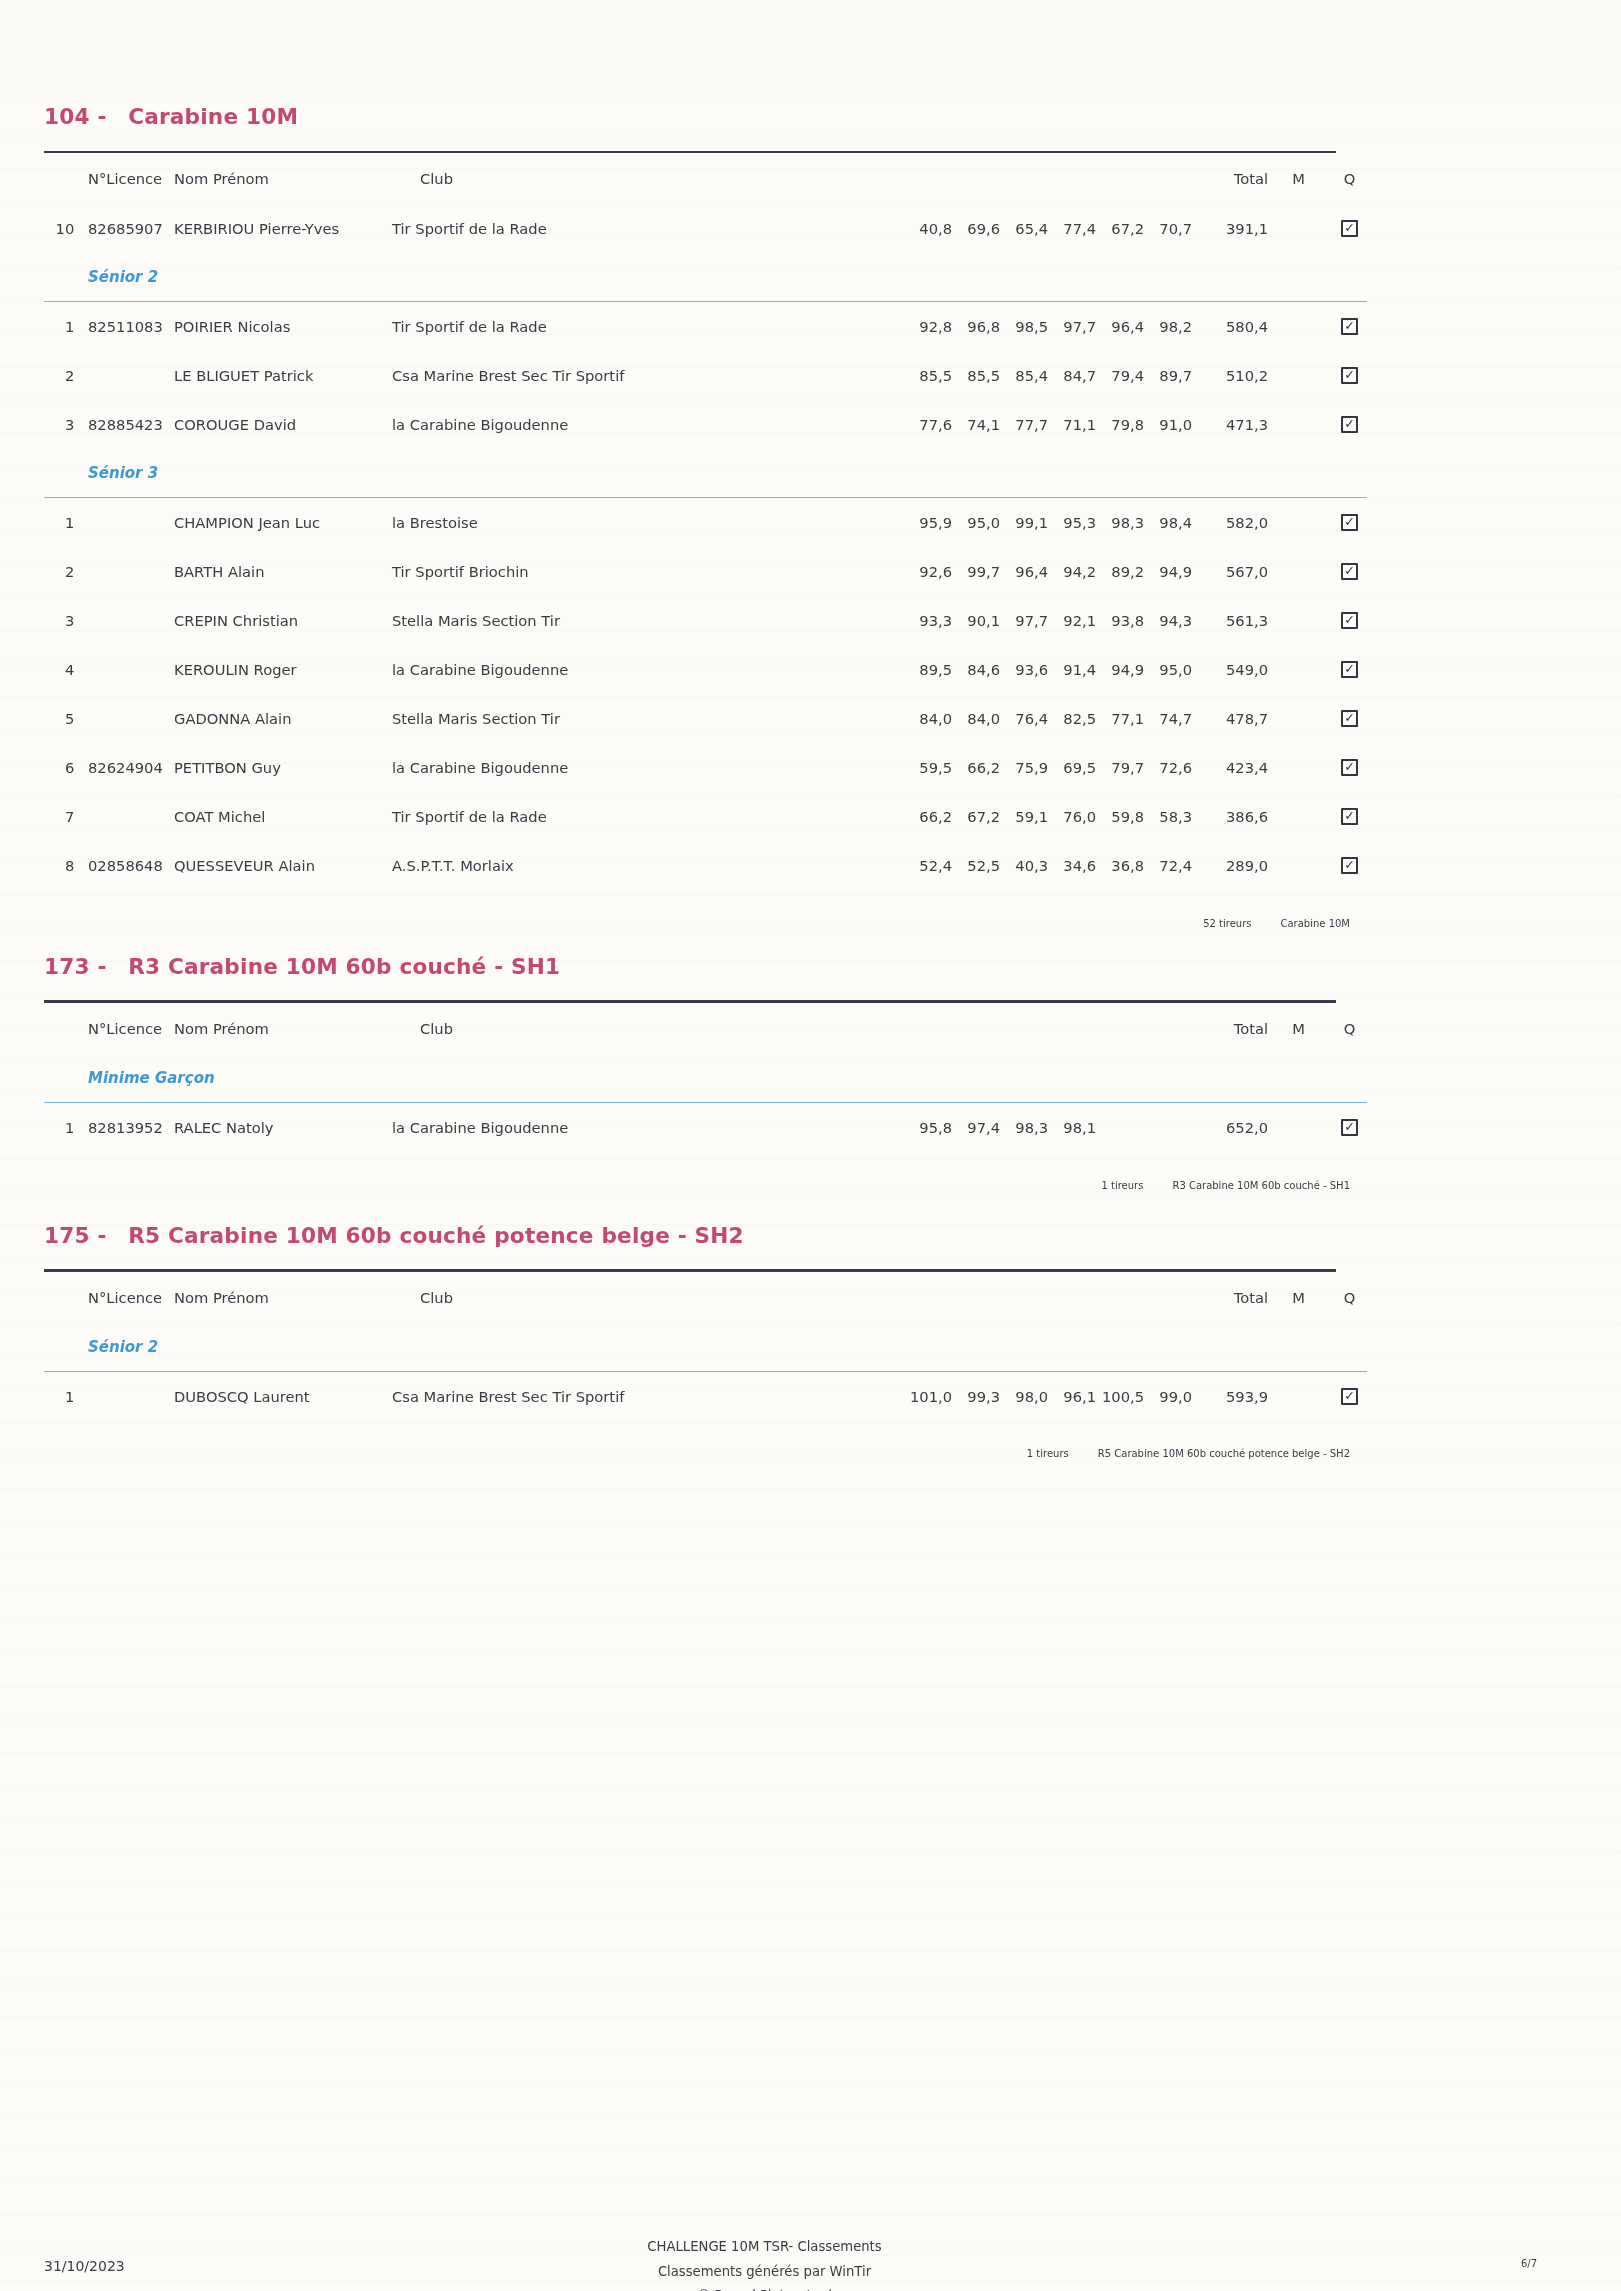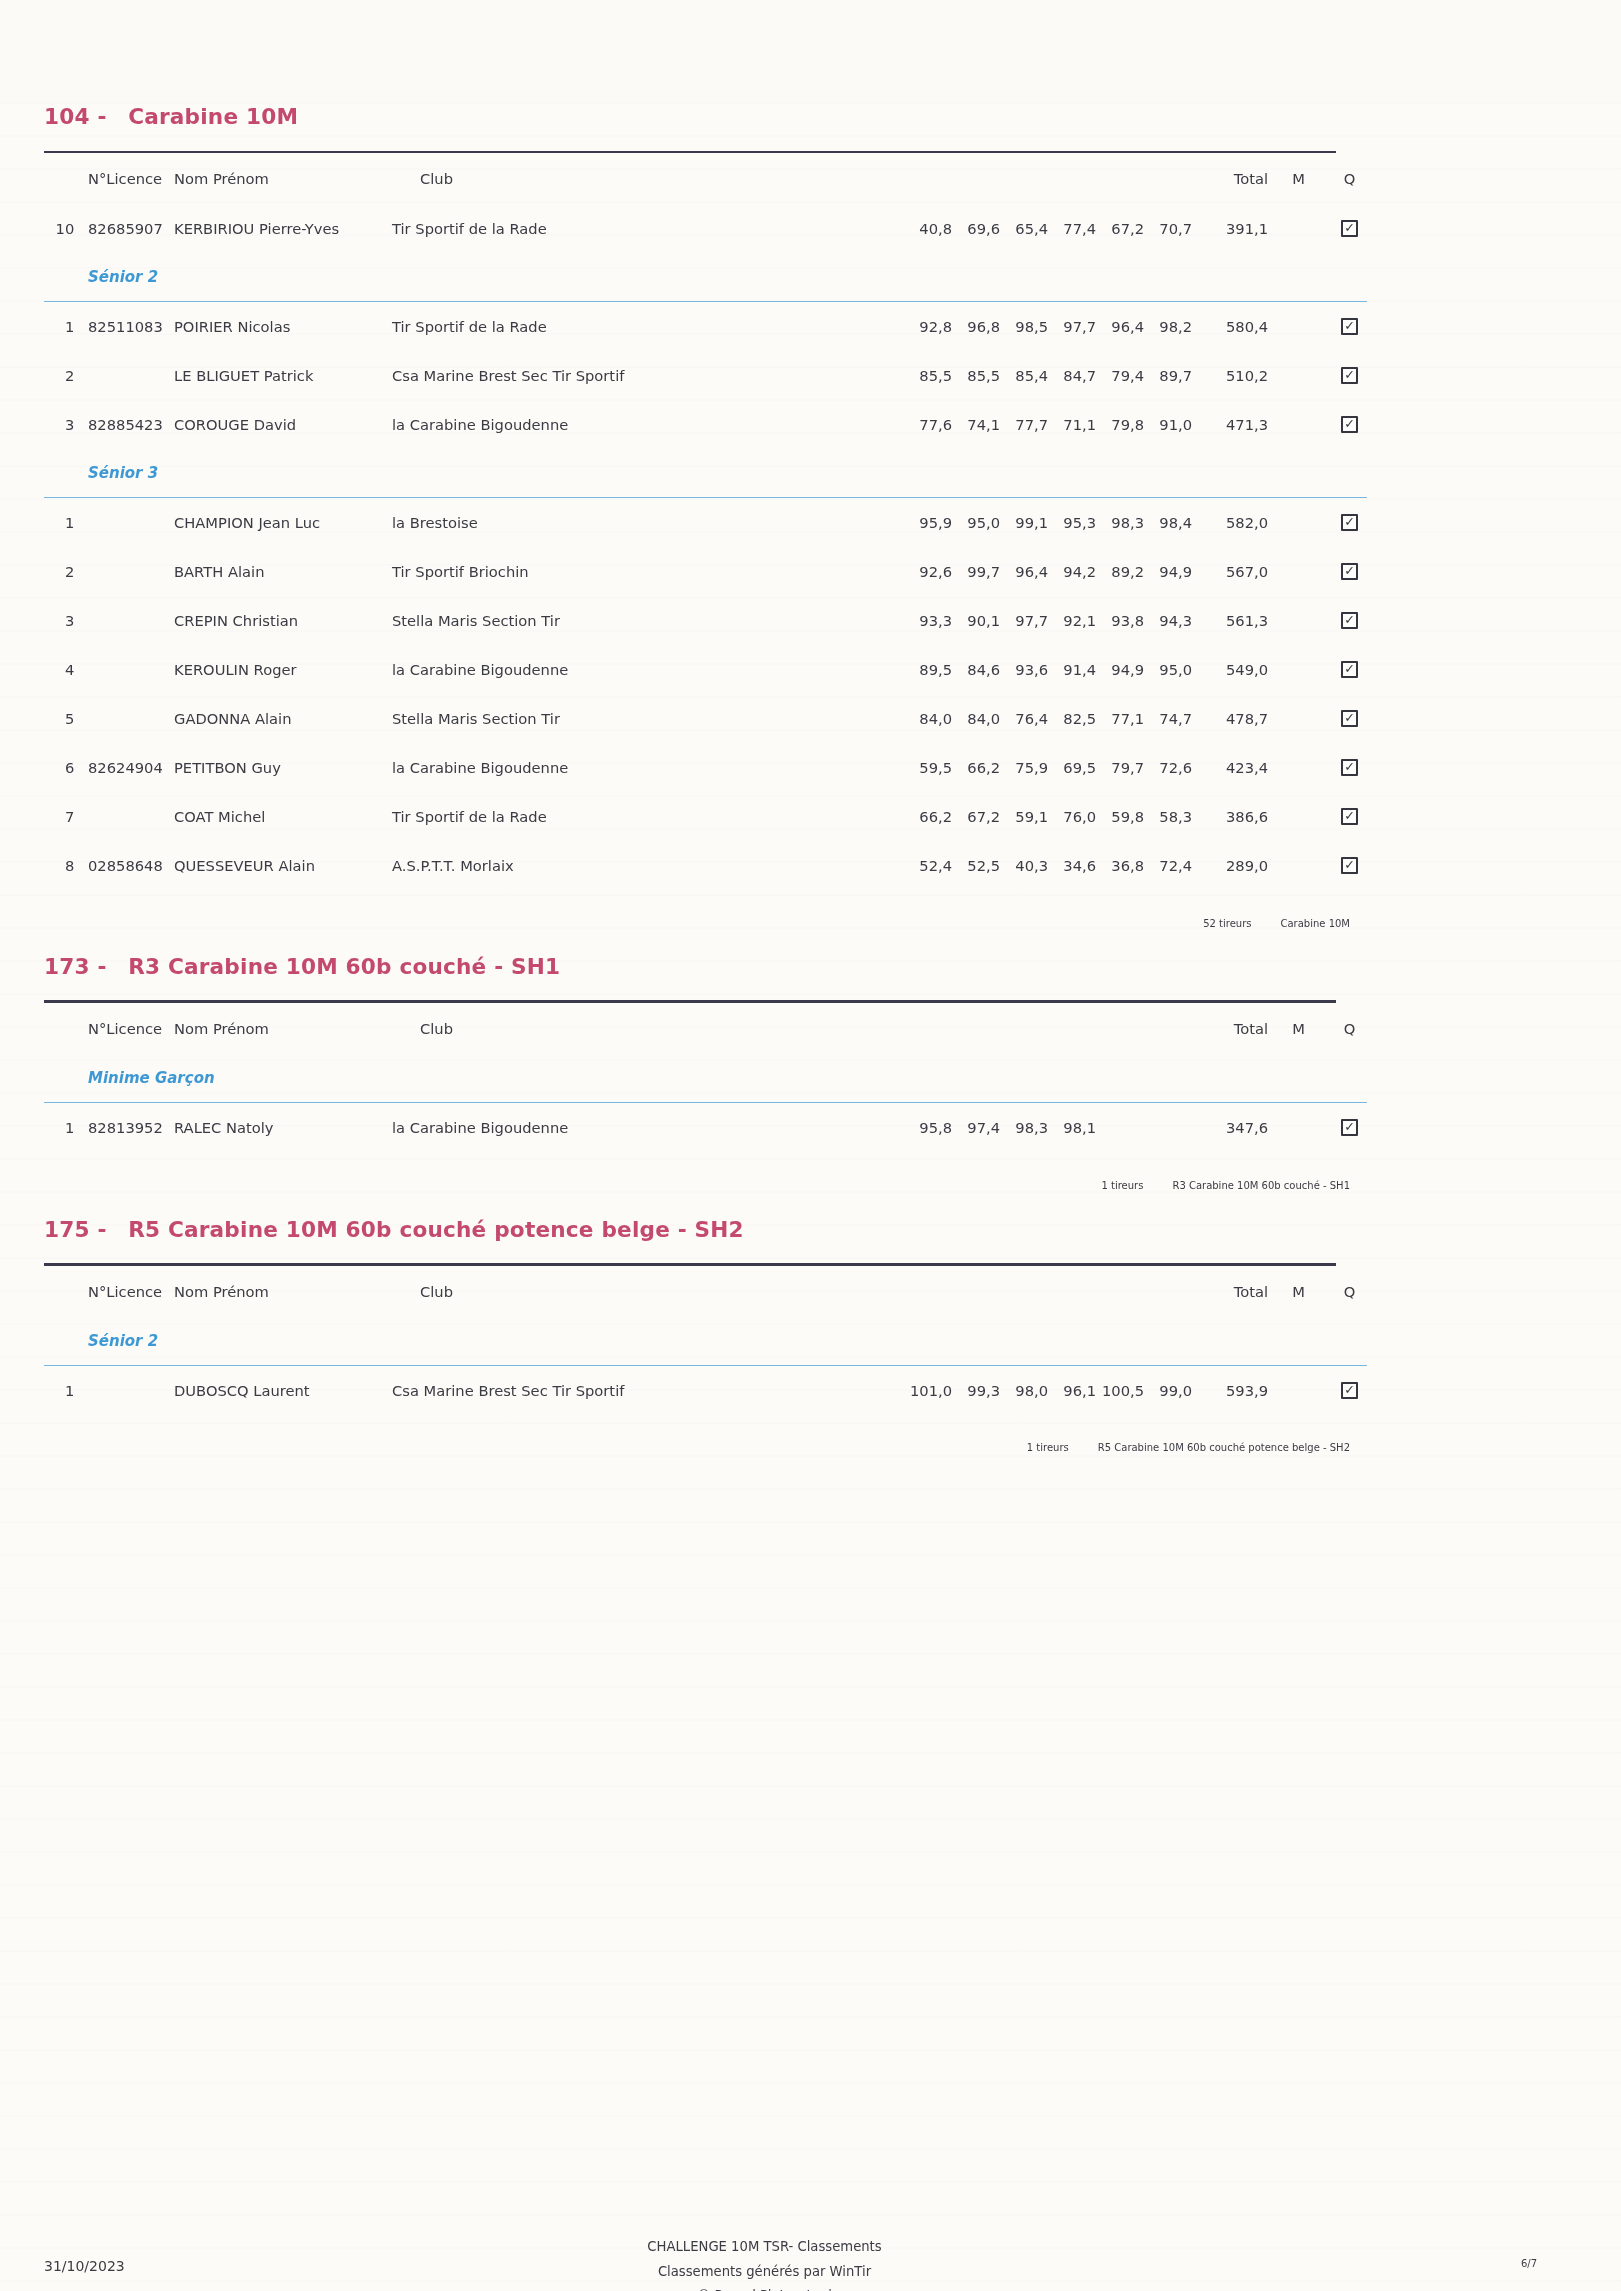--- a/index.html
+++ b/index.html
@@ -326,33 +326,33 @@
           <div class="cell-rank">1</div>
           <div class="cell-licence">82813952</div>
           <div class="cell-name">RALEC Natoly</div>
           <div class="cell-club">la Carabine Bigoudenne</div>
           <div class="cell-score">95,8</div>
           <div class="cell-score">97,4</div>
           <div class="cell-score">98,3</div>
           <div class="cell-score">98,1</div>
           <div class="cell-score"></div>
           <div class="cell-score"></div>
-          <div class="cell-total">347,6</div>
+          <div class="cell-total">652,0</div>
           <div class="cell-m"></div>
           <div class="cell-q">
             <span class="checkbox">✓</span>
           </div>
         </div>
         <div class="summary-row">
           <span class="summary-count">1 tireurs</span>
           <span class="summary-label">R3 Carabine 10M 60b couché - SH1</span>
         </div>
       </div>
       <div class="section">
-        <div class="section-title" style="margin-top: 10px;">
+        <div class="section-title" style="margin-top: 16px;">
           <span class="sec-num">175 -</span>
           <span class="sec-name">R5 Carabine 10M 60b couché potence belge - SH2</span>
         </div>
         <div class="rule-dark"></div>
         <div class="trow theader">
           <div class="hc-licence">N°Licence</div>
           <div class="hc-name">Nom Prénom</div>
           <div class="hc-club">Club</div>
           <div class="hc-total">Total</div>
           <div class="hc-m">M</div>

